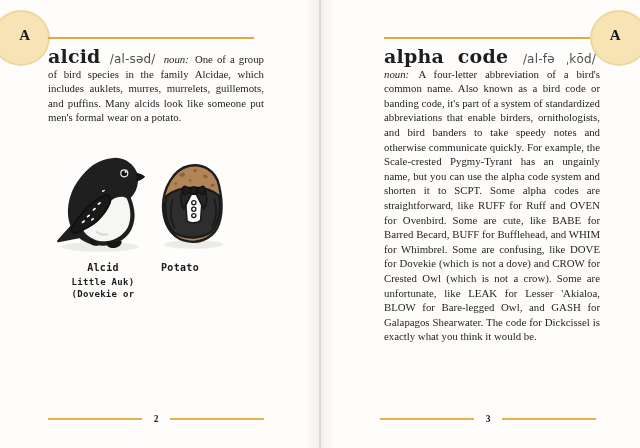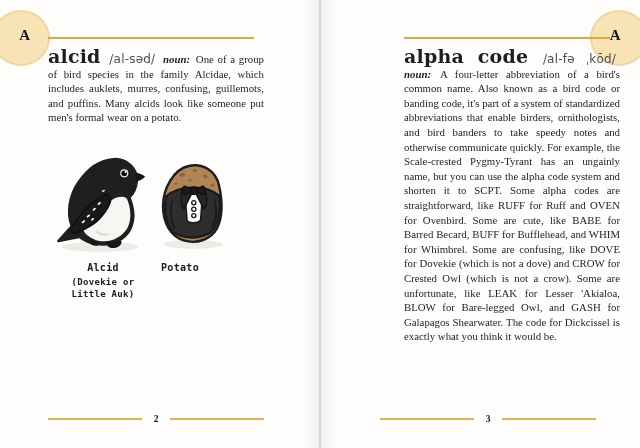--- a/index.html
+++ b/index.html
@@ -20,29 +20,29 @@
   .tab-left{left:-8px;}
   .tab-right{right:-8px;}
   .tab-letter{position:absolute; top:44%; left:50%; transform:translate(-50%,-50%);
     font-family:"Liberation Serif", serif; font-weight:bold; font-size:15px; color:#191925;}
   .tab-left .tab-letter{left:57%;}
   .tab-right .tab-letter{left:43%;}
 
   
   .page{position:absolute; top:30px; width:216px;}
   .page-left{left:48px;}
-  .page-right{left:404px;}
+  .page-right{left:384px;}
   .rule{margin-top:7px; height:2px; width:206px; background:#e2a93f;}
   p.entry{margin:10px 0 0 0; font-size:10.8px; line-height:14.6px;
     text-align:justify; text-align-last:left; color:#1e1e1e;}
   .term{font-family:"DejaVu Serif", serif; font-weight:bold; font-size:19px;
     letter-spacing:0.2px; margin-right:5px;}
   .pron{font-family:"DejaVu Sans", sans-serif; font-size:12px; color:#4f4f4f;
     letter-spacing:0.2px; margin-right:4px;}
-  .pos{font-style:italic; font-weight:bold; margin-right:2px;}
+  .pos{font-style:italic; font-weight:normal; margin-right:2px;}
 
   
   .illo{position:absolute;}
   .illo-bird{left:55px; top:150px; width:96px; height:106px;}
   .illo-potato{left:155px; top:156px; width:76px; height:100px;}
   .caption{position:absolute; top:262px; width:100px; text-align:center;
     font-family:"DejaVu Sans Mono", monospace; font-weight:bold; font-size:9px;
     line-height:12px; color:#1c1c1c; letter-spacing:0.3px;}
   .caption-bird{left:53px;}
   .caption-potato{left:130px;}
@@ -70,21 +70,21 @@
   <div class="tab tab-right">
     <span class="tab-letter">A</span>
   </div>
 
   <section class="page page-left">
     <div class="rule"></div>
     <p class="entry">
       <span class="term">alcid</span>
       <span class="pron">/al-səd/</span>
       <span class="pos">noun:</span>
-      <span class="def">One of a group of bird species in the family Alcidae, which includes auklets, murres, confusing, guillemots, and puffins. Many alcids look like someone put men's formal wear on a potato.</span>
+      <span class="def">One of a group of bird species in the family Alcidae, which includes auklets, murres, murrelets, guillemots, and puffins. Many alcids look like someone put men's formal wear on a potato.</span>
     </p>
   </section>
 
   <svg class="illo illo-bird" viewBox="0 0 115 125">
     <ellipse cx="54" cy="115" rx="46" ry="6" fill="#ebebe8"></ellipse>
     <path d="M22 88 L4 108 L30 103 Z" fill="#1f1f1f" stroke="#1f1f1f" stroke-width="3" stroke-linejoin="round"></path>
     <path d="M70 10 C87 9,99 22,98 36 C97.5 44,94 51,89 56 C94 68,96 82,90 94 C83 107,68 113,54 112 C38 111,25 103,20 90 C14 74,17 54,28 38 C38 23,52 11,70 10 Z" fill="#1f1f1f" stroke="#1f1f1f" stroke-width="3" stroke-linejoin="round"></path>
     <path d="M86 57 C91 68,92 82,87 92 C80 104,66 110,53 108 C43 106,36 100,33 94 C45 92,56 83,60 70 C63 60,72 55,80 55 C82 55,84.5 55.8,86 57 Z" fill="#f6f6f2"></path>
     <path d="M50 97 q6 5 13 3" stroke="#d4d4cf" fill="none" stroke-width="2" stroke-linecap="round"></path>
     <path d="M62 52 C48 58,32 72,20 92 C18 96,21 100,26 98 C46 90,60 77,66 62 C67.5 58,66 53,62 52 Z" fill="#191919" stroke="#0f0f0f" stroke-width="2" stroke-linejoin="round"></path>
@@ -122,22 +122,22 @@
     <circle cx="48.5" cy="52" r="2.6" fill="#fdfdfc" stroke="#161616" stroke-width="1.6"></circle>
     <circle cx="48.5" cy="60" r="2.6" fill="#fdfdfc" stroke="#161616" stroke-width="1.6"></circle>
     <circle cx="48.5" cy="68" r="2.6" fill="#fdfdfc" stroke="#161616" stroke-width="1.6"></circle>
     <path d="M37 31 C33 33,33 40,37 42 L45 38.5 L45 34.5 Z" fill="#1c1c1c" stroke="#101010" stroke-width="1.5" stroke-linejoin="round"></path>
     <path d="M60 31 C64 33,64 40,60 42 L52 38.5 L52 34.5 Z" fill="#1c1c1c" stroke="#101010" stroke-width="1.5" stroke-linejoin="round"></path>
     <rect x="44.5" y="32.5" width="8" height="9" rx="2.5" fill="#1c1c1c" stroke="#101010" stroke-width="1.5"></rect>
   </svg>
 
   <div class="caption caption-bird">
     <div class="cap-title">Alcid</div>
+    <div class="cap-sub">Little Auk)</div>
     <div class="cap-sub">(Dovekie or</div>
-    <div class="cap-sub">Little Auk)</div>
   </div>
   <div class="caption caption-potato">
     <div class="cap-title">Potato</div>
     <div class="cap-sub"></div>
   </div>
 
   <section class="page page-right">
     <div class="rule"></div>
     <p class="entry">
       <span class="term">alpha code</span>

